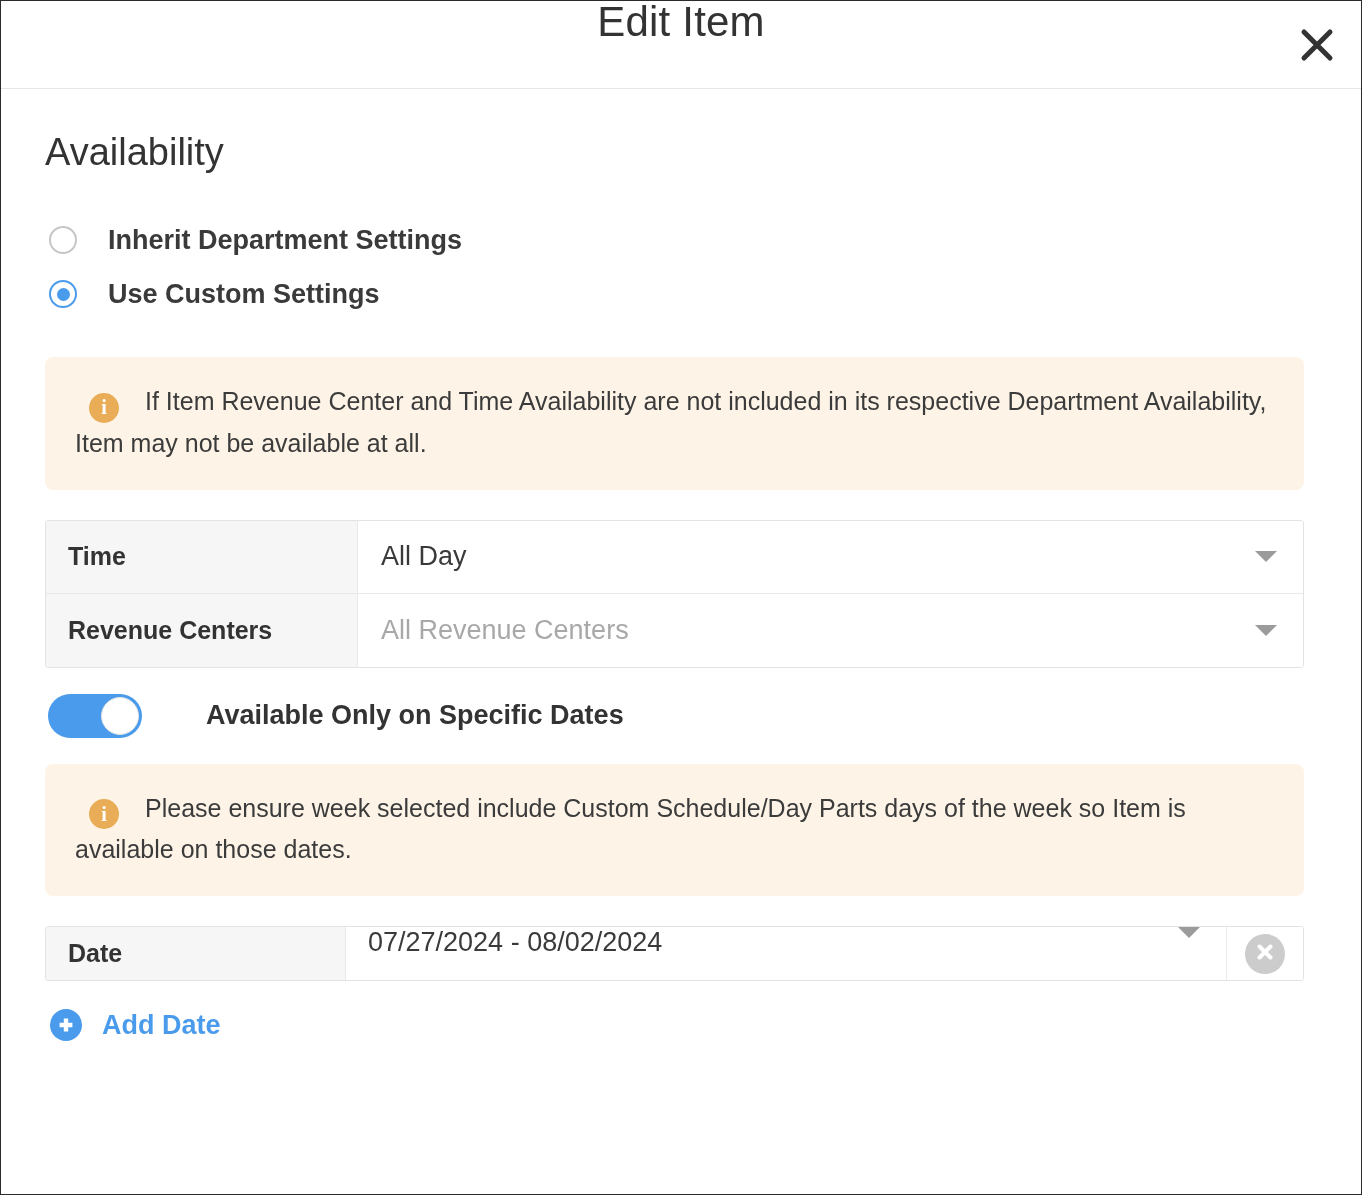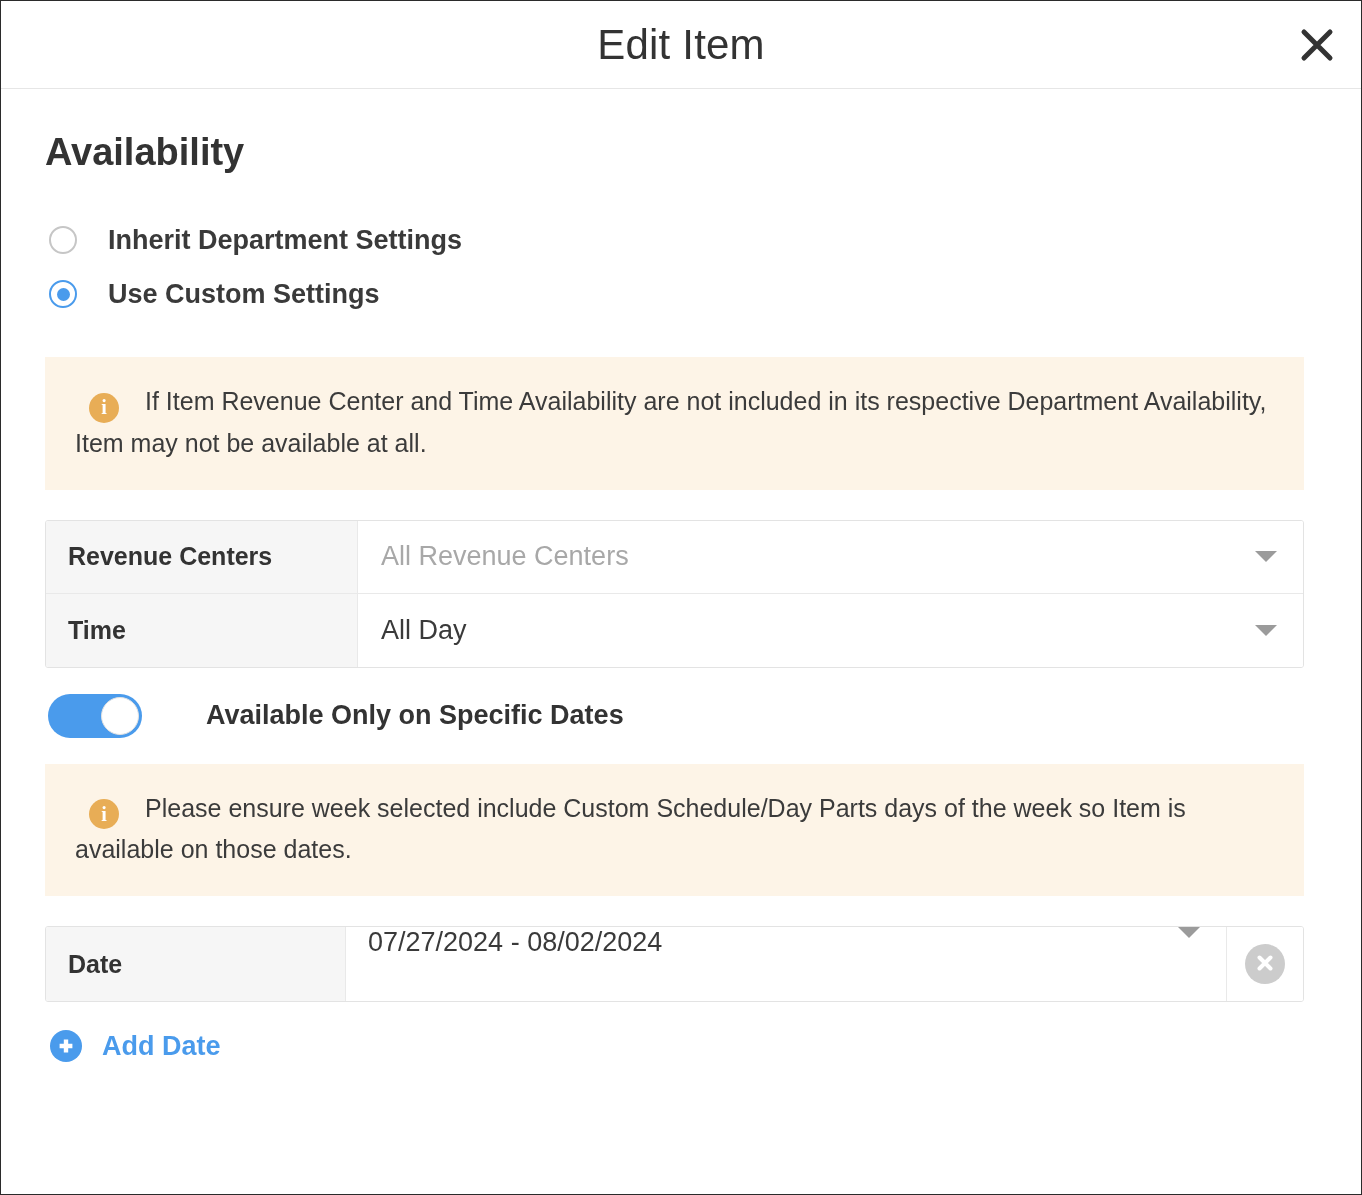--- a/index.html
+++ b/index.html
@@ -20,21 +20,21 @@
     background: #ffffff;
     border: 1px solid #2b2b2b;
   }
 
   
   .modal-header {
     position: relative;
     height: 88px;
     border-bottom: 1px solid #e6e6e6;
     display: flex;
-    align-items: center;
+    align-items: flex-start;
     justify-content: center;
   }
   .modal-title {
     font-size: 42px;
     font-weight: 400;
     color: #333333;
     letter-spacing: 0.2px;
     line-height: 1;
   }
   .close-btn {
@@ -53,21 +53,21 @@
   }
   .close-btn svg { display: block; }
 
   
   .modal-body {
     padding: 44px 57px 0 44px;
   }
 
   .section-title {
     font-size: 38px;
-    font-weight: 700;
+    font-weight: 400;
     color: #333333;
     line-height: 1;
     margin-bottom: 42px;
   }
 
   
   .radio-group { margin-bottom: 36px; }
   .radio-row {
     display: flex;
     align-items: center;
@@ -98,21 +98,21 @@
     margin-left: 31px;
     font-size: 27px;
     color: #3a3a3a;
     line-height: 1;
     font-weight: bold;
   }
 
   
   .info-banner {
     background: #fdf4e7;
-    border-radius: 0;
+    border-radius: 8px;
     padding: 24px 30px 26px 30px;
     margin-bottom: 30px;
   }
   .info-banner .line {
     font-size: 25px;
     line-height: 41px;
     color: #3b3b3b;
   }
   .info-icon {
     display: inline-flex;
@@ -212,21 +212,21 @@
     font-weight: bold;
     color: #333333;
   }
 
   
   .date-table {
     display: flex;
     border: 1px solid #e3e3e3;
     border-radius: 3px;
     overflow: hidden;
-    height: 76px;
+    height: 55px;
   }
   .date-label {
     width: 300px;
     flex: 0 0 auto;
     background: #f6f6f6;
     border-right: 1px solid #e9e9e9;
     display: flex;
     align-items: center;
     padding-left: 22px;
     font-size: 25px;
@@ -328,31 +328,31 @@
 
     </div>
 
     <div class="info-banner">
       <div class="line"><span class="info-icon">i</span><span>If Item Revenue Center and Time Availability are not included in its respective Department Availability, Item may not be available at all.</span></div>
     </div>
 
     <div class="field-table">
 
       <div class="field-row">
+        <div class="field-label">Time</div>
+        <div class="field-value">
+          <span class="val">All Day</span>
+          <span class="caret"></span>
+        </div>
+      </div>
+
+      <div class="field-row">
         <div class="field-label">Revenue Centers</div>
         <div class="field-value placeholder">
           <span class="val">All Revenue Centers</span>
-          <span class="caret"></span>
-        </div>
-      </div>
-
-      <div class="field-row">
-        <div class="field-label">Time</div>
-        <div class="field-value">
-          <span class="val">All Day</span>
           <span class="caret"></span>
         </div>
       </div>
 
     </div>
 
     <div class="toggle-row">
       <div class="toggle">
         <span class="knob"></span>
       </div>

